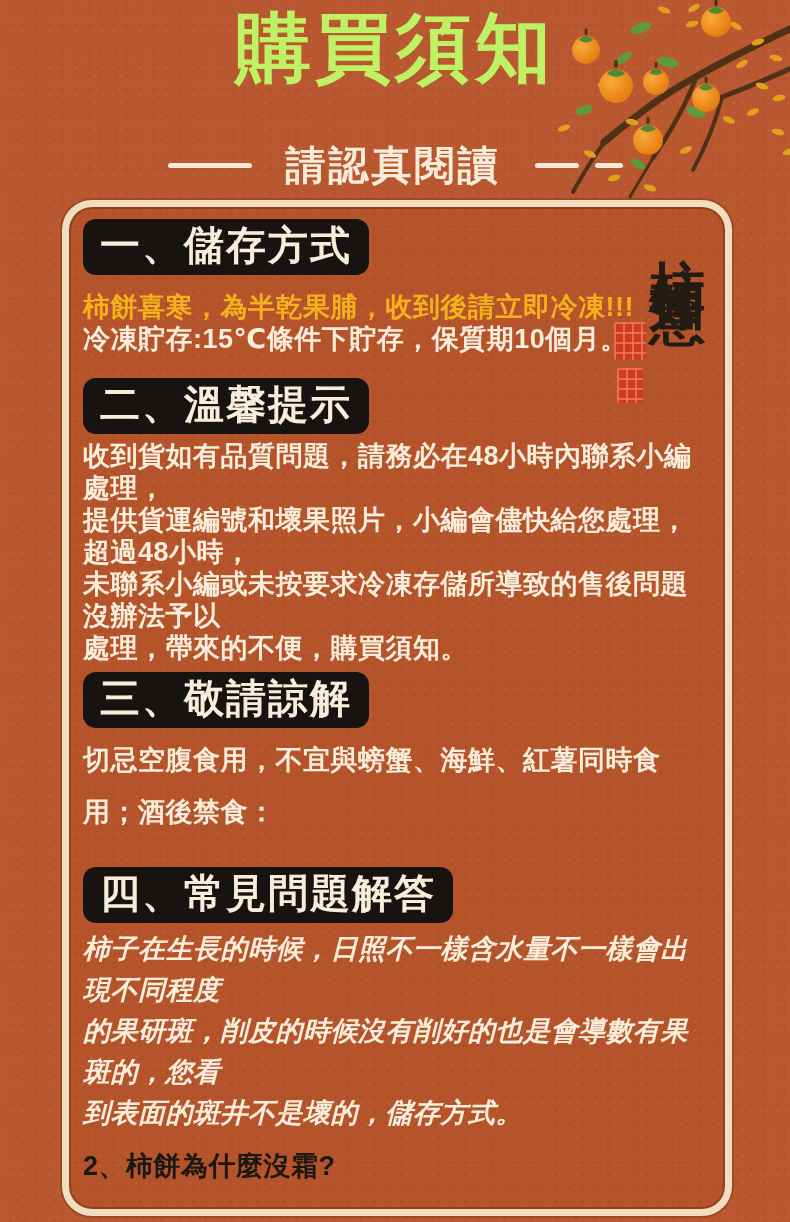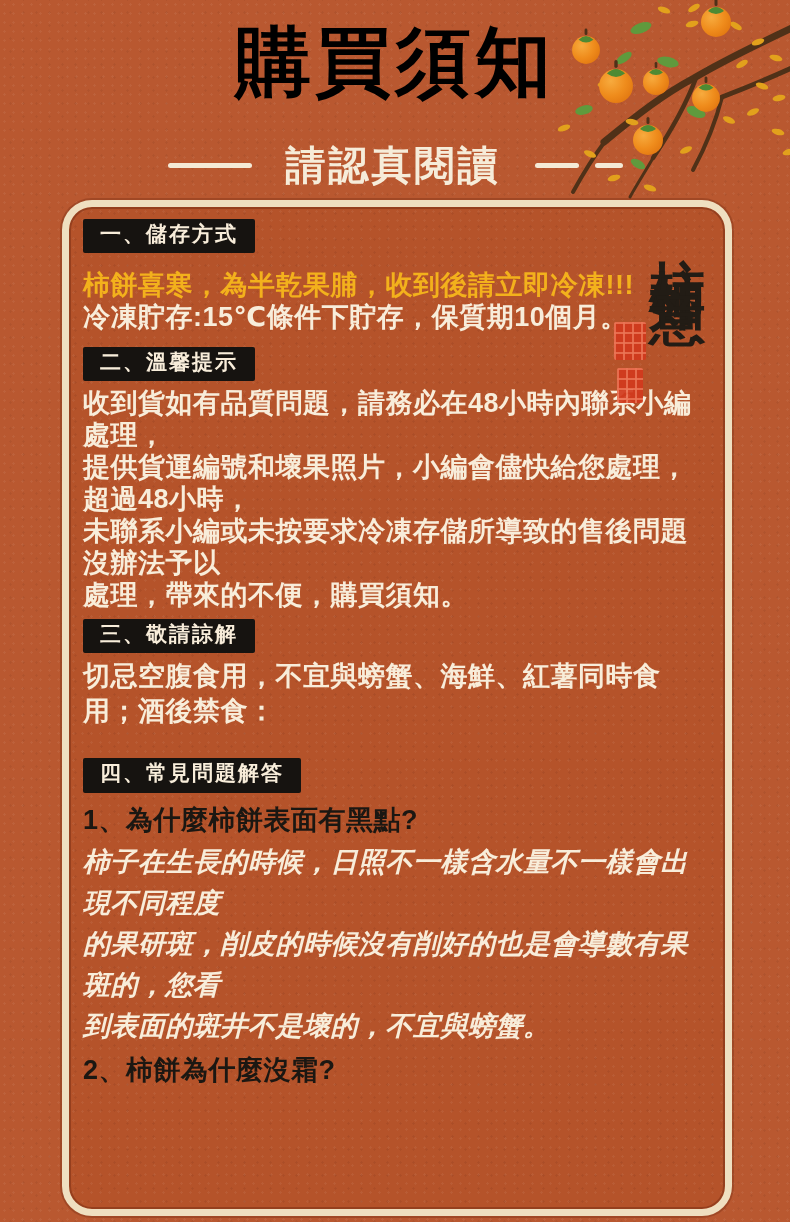--- a/index.html
+++ b/index.html
@@ -13,24 +13,24 @@
     background-image:
       radial-gradient(rgba(255,255,255,.05) 1px, transparent 1.4px),
       radial-gradient(rgba(60,20,5,.07) 1px, transparent 1.4px);
     background-size:9px 9px, 13px 13px;
     background-position:0 0, 4px 6px;
   }
 
   .branch-svg{ position:absolute; top:0; right:-6px; pointer-events:none; }
 
   .page-title{
-    position:absolute; top:16px; left:0; width:100%;
+    position:absolute; top:2px; left:0; width:100%;
     text-align:center;
     font-size:76px; font-weight:900; letter-spacing:4px;
-    color:#000000; line-height:1.2;
+    color:#bef264; line-height:1.2;
   }
 
   .subtitle-row{
     position:absolute; top:138px; left:0; width:100%;
     display:flex; align-items:center; justify-content:center;
     gap:34px;
   }
   .dash{ height:5px; background:#f4ead6; border-radius:3px; }
   .dash-long{ width:84px; }
   .dash-mid{ width:44px; }
@@ -49,44 +49,44 @@
       radial-gradient(rgba(60,20,5,.08) 1px, transparent 1.4px);
     background-size:9px 9px, 13px 13px;
     box-shadow: inset 0 0 0 2px rgba(96,32,10,.38), 0 0 0 2px rgba(96,32,10,.28);
     padding:12px 14px 8px 14px;
     overflow:hidden;
   }
 
   .badge{
     display:inline-block;
     background:#161310; color:#f8edda;
-    font-size:21px; font-weight:700; letter-spacing:2px;
+    font-size:40px; font-weight:700; letter-spacing:2px;
     line-height:1.15;
     padding:3px 17px 7px 17px;
-    border-radius:2px;
-  }
-  .b2{ margin-top:13px; } .b3{ margin-top:8px; } .b4{ margin-top:29px; }
+    border-radius:13px;
+  }
+  .b2{ margin-top:22px; } .b3{ margin-top:8px; } .b4{ margin-top:29px; }
 
   .highlight{
     margin-top:16px;
     color:#f3b11c; font-size:27px; font-weight:700; line-height:32px;
     letter-spacing:.5px;
   }
   .body-line{ color:#f8edda; font-size:27px; font-weight:600; letter-spacing:.5px; }
   .s1-line{ line-height:33px; }
   .s2-para{ margin-top:6px; }
   .s2-line{ line-height:32px; }
   .s3-para{ margin-top:6px; }
-  .s3-line{ line-height:35px; }
+  .s3-line{ line-height:52px; }
 
   .faq-q{
     color:#1b1712; font-size:27px; font-weight:700; line-height:32px;
     letter-spacing:.5px;
   }
-  .q1{ margin-top:11px; } .q2{ margin-top:7px; }
+  .q1{ margin-top:11px; } .q2{ margin-top:16px; }
   .ans{ margin-top:6px;font-style:italic; }
   .ans-line{ line-height:41px; }
 
   .calligraphy{
     position:absolute; top:6px; right:14px; height:300px;
     writing-mode:vertical-rl; text-orientation:upright;
     font-family:"DejaVu Serif","Liberation Serif",serif;
     font-size:56px; font-weight:700; color:#221c15;
     letter-spacing:10px; line-height:64px;
   }
@@ -218,24 +218,23 @@
   <section>
     <div><span class="badge b3">三、敬請諒解</span></div>
     <div class="s3-para">
       <p class="body-line s3-line">切忌空腹食用，不宜與螃蟹、海鮮、紅薯同時食用；酒後禁食：</p>
     </div>
   </section>
 
   <section>
     <div><span class="badge b4">四、常見問題解答</span></div>
 
-    <p class="faq-q q1">1、為什麼柿餅表面有黑點?</p>
     <div class="ans">
       <p class="body-line ans-line">柿子在生長的時候，日照不一樣含水量不一樣會出現不同程度</p>
       <p class="body-line ans-line">的果研斑，削皮的時候沒有削好的也是會導數有果斑的，您看</p>
-      <p class="body-line ans-line">到表面的斑井不是壞的，不宜與螃蟹。</p>
+      <p class="body-line ans-line">到表面的斑井不是壞的，儲存方式。</p>
     </div>
 
     <p class="faq-q q2">2、柿餅為什麼沒霜?</p>
 
   </section>
 
 </div>
 
 </body></html>

